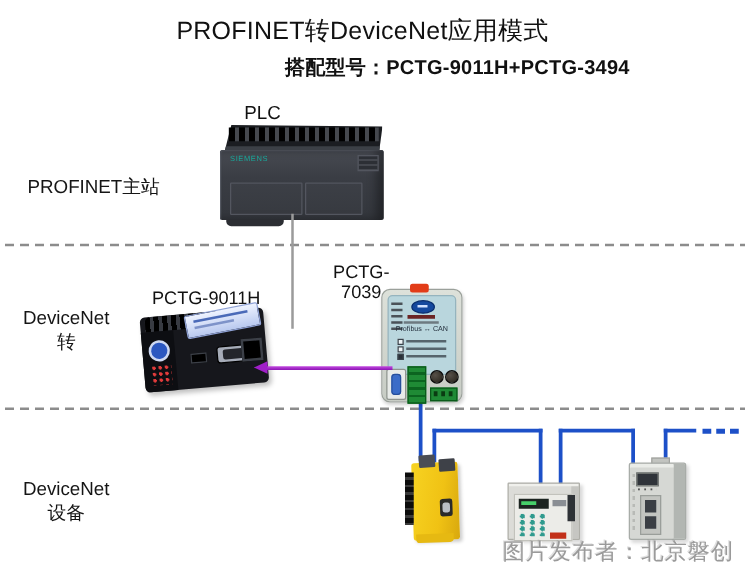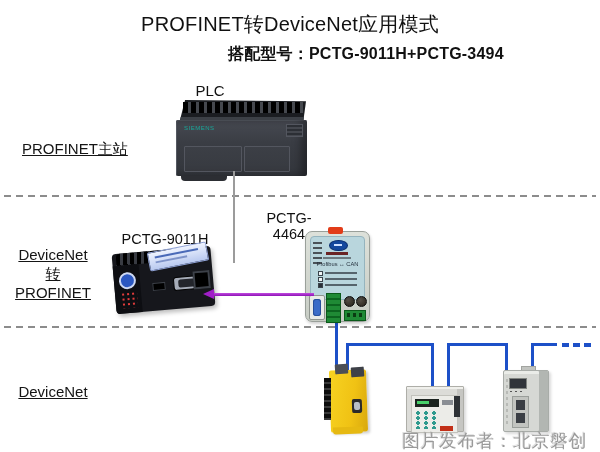--- a/index.html
+++ b/index.html
@@ -5,21 +5,21 @@
   html,body{margin:0;padding:0;background:#fff;}
   body{width:600px;height:452px;position:relative;overflow:hidden;
        font-family:"Liberation Sans","DejaVu Sans",sans-serif;color:#111;}
   .abs{position:absolute;}
 
   
   .title{left:130px;top:11px;width:320px;text-align:center;font-size:20px;letter-spacing:.2px;}
   .subtitle{left:228px;top:44px;font-size:16px;font-weight:bold;letter-spacing:.2px;}
 
   
-  .zone-lab{font-size:15px;color:#151515;text-decoration:underline;}
+  .zone-lab{font-size:15px;color:#151515;}
   .zone-top{left:22px;top:140px;}
   .zone-mid{left:10px;top:245px;width:86px;text-align:center;line-height:19px;}
   .zone-bot{left:10px;top:382px;width:86px;text-align:center;line-height:19px;}
 
   
   .divider{left:4px;width:592px;height:2px;
     background:repeating-linear-gradient(90deg,#8c8c8c 0 7px,transparent 7px 12px);}
   .div1{top:195px;} .div2{top:326px;}
 
   
@@ -169,24 +169,24 @@
 </head>
 <body>
 
 <div class="abs title">PROFINET转DeviceNet应用模式</div>
 <div class="abs subtitle">搭配型号：PCTG-9011H+PCTG-3494</div>
 
 <div class="abs zone-lab zone-top">PROFINET主站</div>
 <div class="abs zone-lab zone-mid">
   <div>DeviceNet</div>
   <div>转</div>
-  <div>PROFINET</div>
 </div>
 <div class="abs zone-lab zone-bot">
   <div>DeviceNet</div>
+  <div>设备</div>
 </div>
 
 <div class="abs divider div1"></div>
 <div class="abs divider div2"></div>
 
 <div class="abs plc-label">PLC</div>
 <div class="abs plc-terms"></div>
 <div class="abs plc-teeth"></div>
 <div class="abs plc-body"></div>
 <div class="abs plc-brand">SIEMENS</div>
@@ -225,21 +225,21 @@
         <i></i>
       </div>
     <div class="gw1-pwr"></div>
   </div>
 </div>
 <div class="abs gw1-sticker">
     <i></i>
     <em></em>
   </div>
 
-<div class="abs gw2-label">PCTG-4464</div>
+<div class="abs gw2-label">PCTG-7039</div>
 <div class="abs gw2-tab"></div>
 <div class="abs gw2">
   <div class="gw2-panel">
     <div class="gw2-ledlab" style="top:5px"></div>
     <div class="gw2-ledlab" style="top:10px"></div>
     <div class="gw2-ledlab" style="top:15px"></div>
     <div class="gw2-ledlab" style="top:20px"></div>
     <div class="gw2-ledlab" style="top:25px"></div>
     <div class="gw2-logo">
         <i></i>

